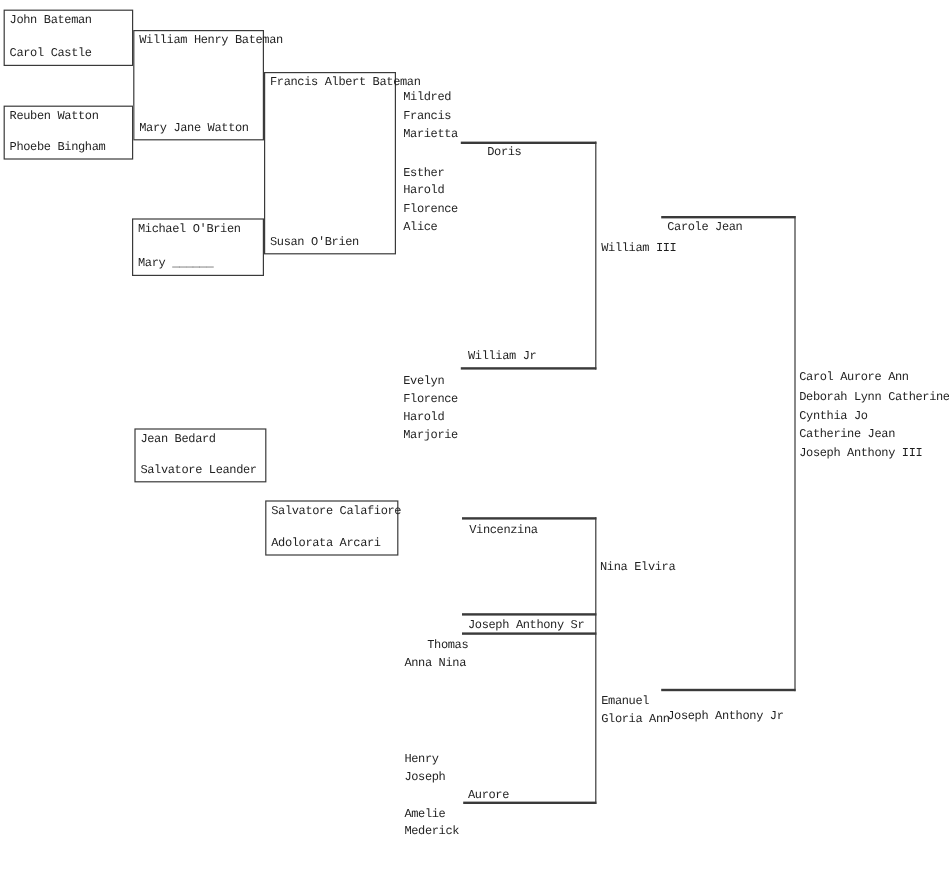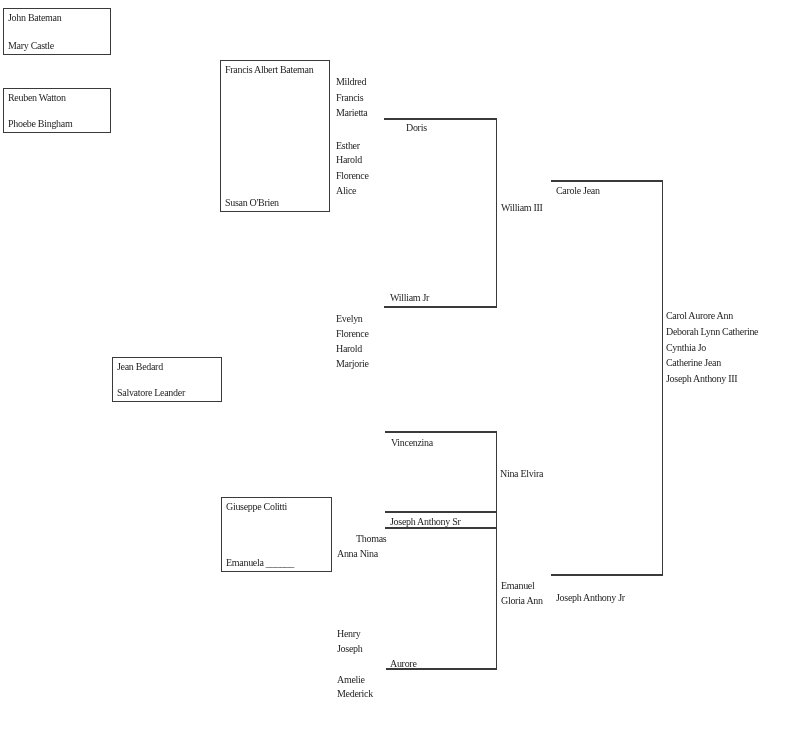--- a/index.html
+++ b/index.html
@@ -1,52 +1,60 @@
 <!DOCTYPE html>
 <html><head>
 <meta charset="utf-8">
 <style>
   html,body{margin:0;padding:0;background:#ffffff;}
   #canvas{
     position:relative;width:791px;height:735px;background:#ffffff;overflow:hidden;
-    font-family:Liberation Serif, serif;font-size:10px;letter-spacing:-0.3px;
+    font-family:Liberation Mono, monospace;font-size:10px;letter-spacing:-0.3px;
     color:#1f1f1f;
   }
   .box{
     position:absolute;border:1.5px solid #3a3a3a;box-sizing:border-box;background:#ffffff;
   }
   .bt{position:absolute;top:2px;left:4px;line-height:13px;white-space:nowrap;}
   .bb{position:absolute;bottom:2px;left:4px;line-height:13px;white-space:nowrap;}
   .nm{position:absolute;line-height:13px;white-space:nowrap;}
   .ln{position:absolute;background:#3a3a3a;}
 </style>
 </head>
 <body>
 
 <div id="canvas">
 
   <div class="box" style="left:3px;top:8px;width:108px;height:47px">
     <span class="bt">John Bateman</span>
-    <span class="bb">Mary Castle</span>
+    <span class="bb">Carol Castle</span>
+  </div>
+  <div class="box" style="left:111px;top:25px;width:109px;height:92px">
+    <span class="bt">William Henry Bateman</span>
+    <span class="bb">Mary Jane Watton</span>
   </div>
   <div class="box" style="left:3px;top:88px;width:108px;height:45px">
     <span class="bt">Reuben Watton</span>
     <span class="bb">Phoebe Bingham</span>
   </div>
   <div class="box" style="left:220px;top:60px;width:110px;height:152px">
     <span class="bt">Francis Albert Bateman</span>
     <span class="bb">Susan O'Brien</span>
   </div>
+  <div class="box" style="left:110px;top:182px;width:110px;height:48px">
+    <span class="bt">Michael O'Brien</span>
+    <span class="bb">Mary ______</span>
+  </div>
   <div class="box" style="left:112px;top:357px;width:110px;height:45px">
     <span class="bt">Jean Bedard</span>
     <span class="bb">Salvatore Leander</span>
   </div>
-  <div class="box" style="left:221px;top:497px;width:111px;height:75px">
-    <span class="bt">Giuseppe Colitti</span>
-    <span class="bb">Emanuela ______</span>
+  <div class="box" style="left:221px;top:417px;width:111px;height:46px">
+    <span class="bt">Salvatore Calafiore</span>
+    <span class="bb">Adolorata Arcari</span>
   </div>
 
   <span class="nm" style="left:336px;top:75px">Mildred</span>
   <span class="nm" style="left:336px;top:91px">Francis</span>
   <span class="nm" style="left:336px;top:106px">Marietta</span>
   <span class="nm" style="left:336px;top:139px">Esther</span>
   <span class="nm" style="left:336px;top:153px">Harold</span>
   <span class="nm" style="left:336px;top:169px">Florence</span>
   <span class="nm" style="left:336px;top:184px">Alice</span>
 

